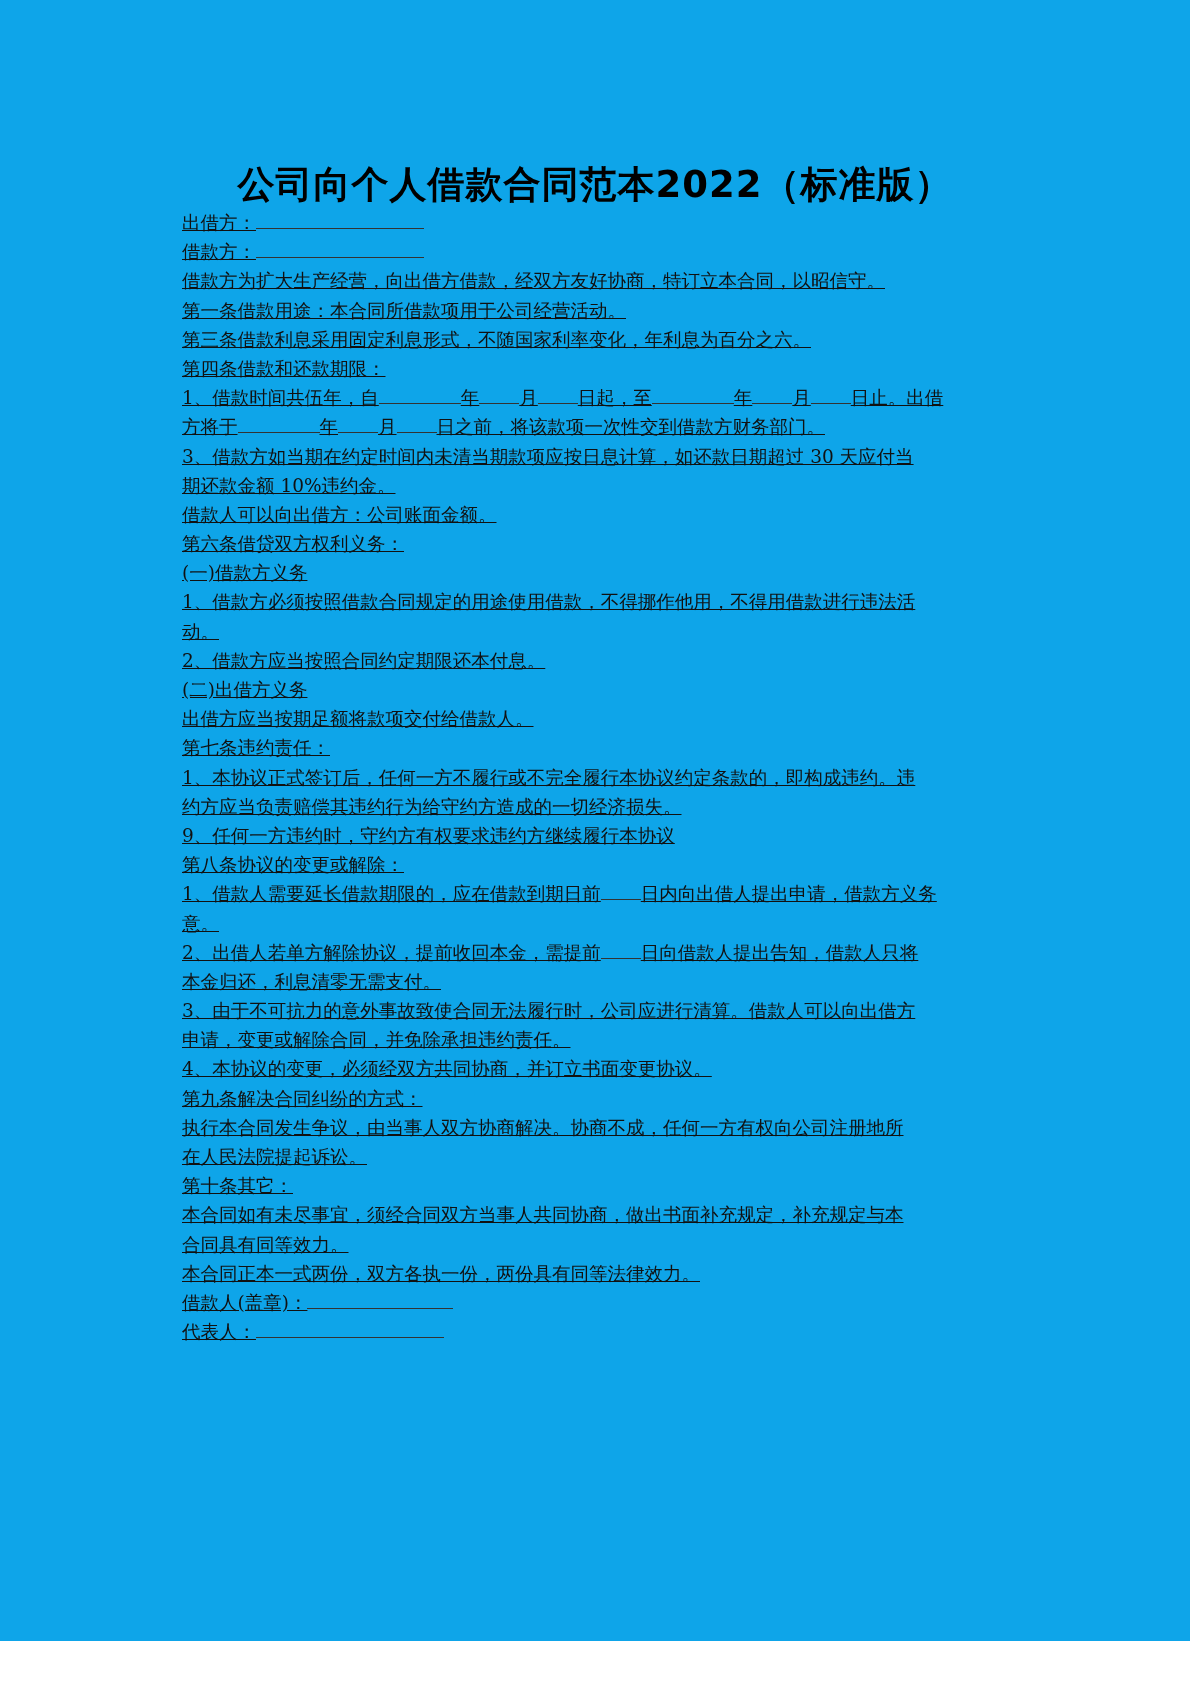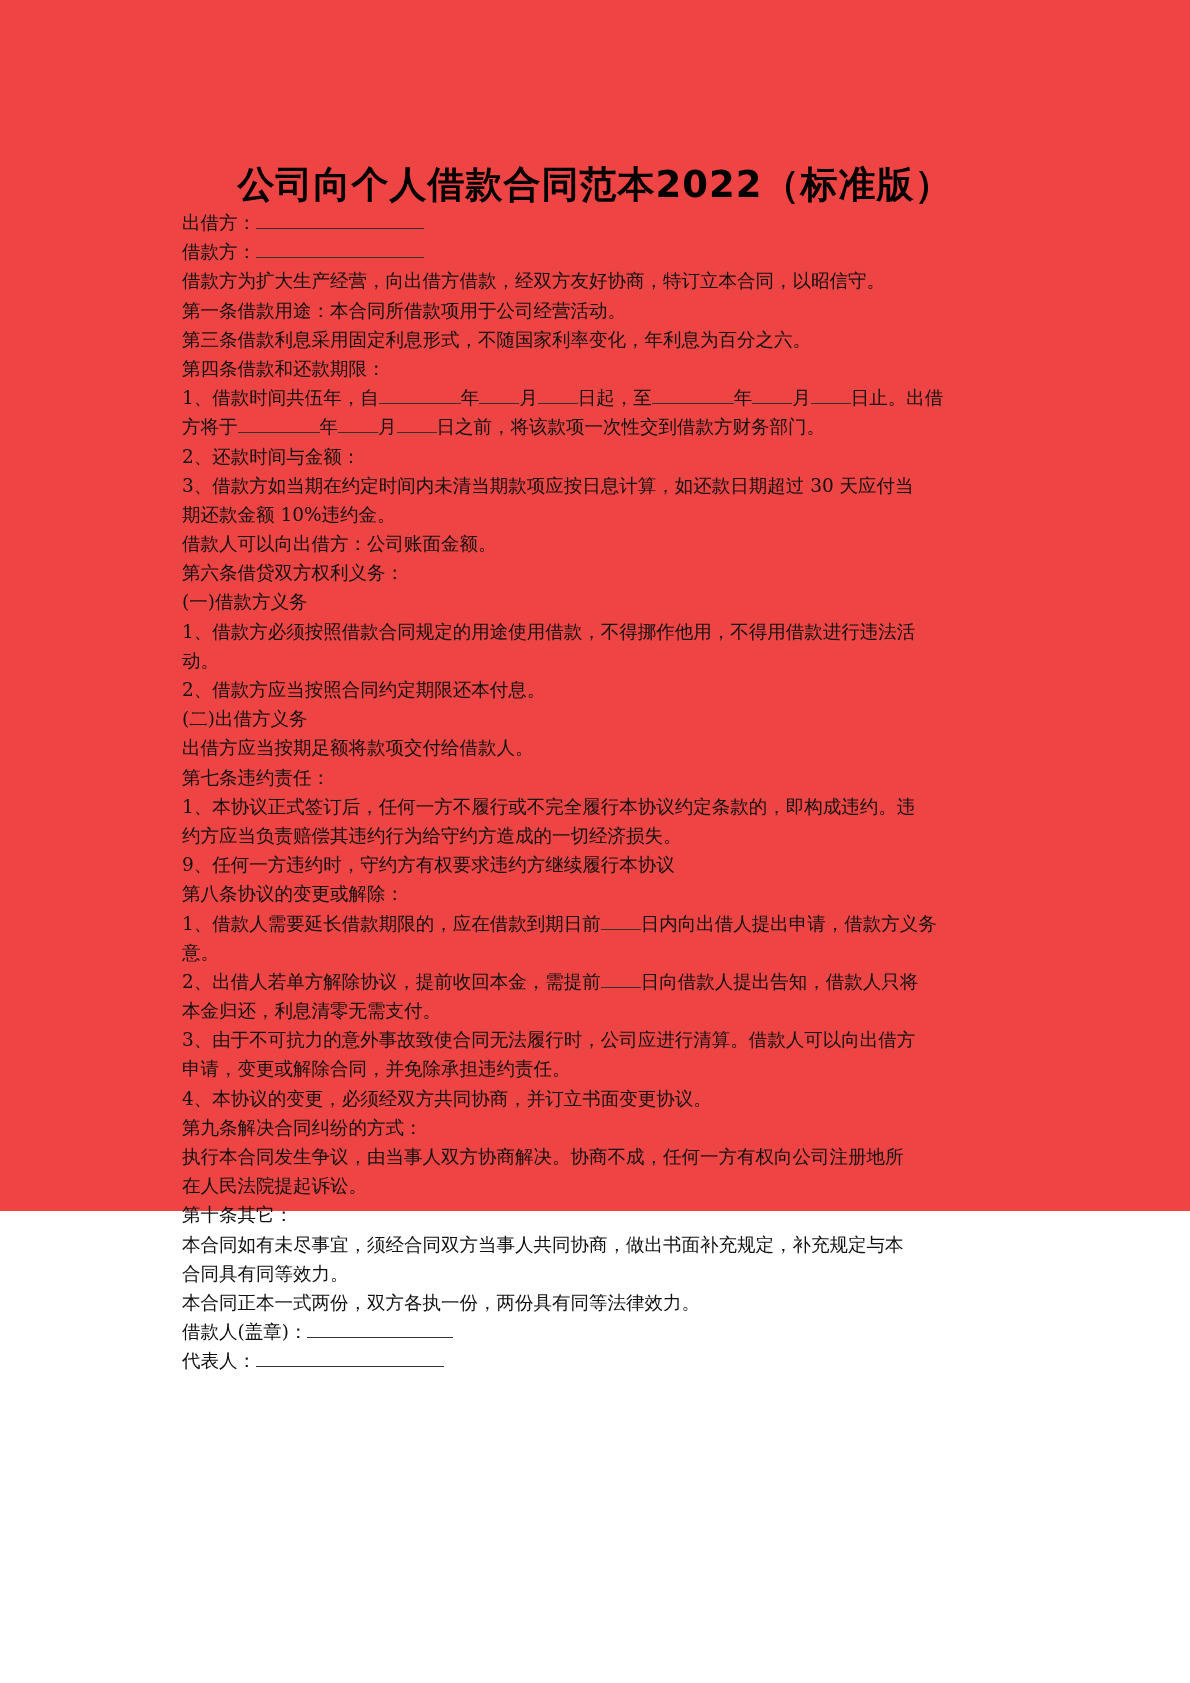--- a/index.html
+++ b/index.html
@@ -1,31 +1,31 @@
 <!DOCTYPE html>
 <html><head>
 <meta charset="utf-8">
 <style>
   html, body { margin: 0; padding: 0; background: #ffffff; }
   body { width: 1190px; height: 1683px; position: relative; overflow: hidden; }
   .page {
-    position: absolute; left: 0; top: 0; width: 1190px; height: 1211px;
-    background: #ef4444; color: #111111;
+    position: absolute; left: 0; top: 0; width: 1190px; height: 1641px;
+    background: #0ea5e9; color: #111111;
     font-family: "DejaVu Serif", "Liberation Serif", serif;
   }
   .title {
     position: absolute; left: 0; top: 160px; width: 1190px;
     text-align: center;
     font-family: "DejaVu Sans", "Liberation Sans", sans-serif;
     font-weight: bold; font-size: 37px; letter-spacing: 1px;
     color: #000;
   }
   .body {
     position: absolute; left: 182px; top: 208px; width: 840px;
-    font-size: 18.5px; line-height: 29.2px;
+    font-size: 18.5px; line-height: 29.2px; text-decoration: underline;
   }
   .line { white-space: nowrap; height: 29.2px; }
   .blank { display: inline-block; border-bottom: 1px solid #333; height: 19px; vertical-align: baseline; }
   .b-long { width: 168px; }
   .b-mid { width: 82px; }
   .b-short { width: 40px; }
   .b-sign1 { width: 146px; }
   .b-sign2 { width: 188px; }
 </style>
 </head>
@@ -41,21 +41,20 @@
     <div class="line">第一条借款用途：本合同所借款项用于公司经营活动。</div>
     <div class="line">第三条借款利息采用固定利息形式，不随国家利率变化，年利息为百分之六。</div>
     <div class="line">第四条借款和还款期限：</div>
 
     <div class="line">
       <span>1、借款时间共伍年，自</span><span class="blank b-mid"></span><span>年</span><span class="blank b-short"></span><span>月</span><span class="blank b-short"></span><span>日起，至</span><span class="blank b-mid"></span><span>年</span><span class="blank b-short"></span><span>月</span><span class="blank b-short"></span><span>日止。出借</span>
     </div>
     <div class="line">
       <span>方将于</span><span class="blank b-mid"></span><span>年</span><span class="blank b-short"></span><span>月</span><span class="blank b-short"></span><span>日之前，将该款项一次性交到借款方财务部门。</span>
     </div>
-    <div class="line">2、还款时间与金额：</div>
     <div class="line">3、借款方如当期在约定时间内未清当期款项应按日息计算，如还款日期超过 30 天应付当</div>
     <div class="line">期还款金额 10%违约金。</div>
     <div class="line">借款人可以向出借方：公司账面金额。</div>
     <div class="line">第六条借贷双方权利义务：</div>
     <div class="line">(一)借款方义务</div>
     <div class="line">1、借款方必须按照借款合同规定的用途使用借款，不得挪作他用，不得用借款进行违法活</div>
     <div class="line">动。</div>
     <div class="line">2、借款方应当按照合同约定期限还本付息。</div>
     <div class="line">(二)出借方义务</div>
     <div class="line">出借方应当按期足额将款项交付给借款人。</div>

